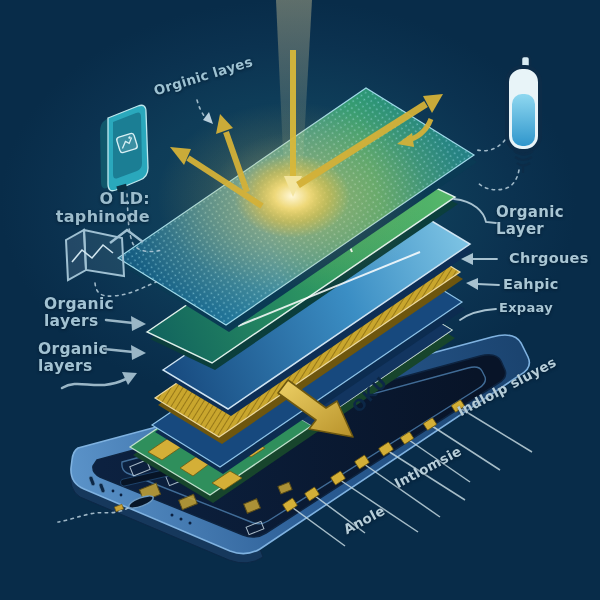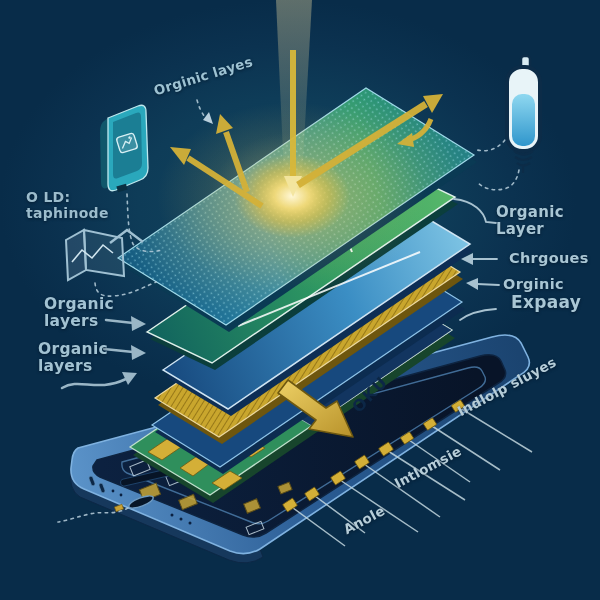--- a/index.html
+++ b/index.html
@@ -11,25 +11,25 @@
       radial-gradient(120px 90px at 295px 195px, rgba(255,226,140,.22), rgba(255,226,140,0) 70%),
       radial-gradient(closest-side at 48% 34%, #12465f 0%, #0e3c58 52%, #0b3250 78%, #082c49 100%);
   }
   svg{position:absolute;left:0;top:0;}
   .lbl{
     position:absolute;color:#a9c6d4;white-space:pre-line;line-height:1.12;
     font-weight:600;text-shadow:0 1px 3px rgba(2,18,36,.65);
     transform-origin:left top;letter-spacing:.3px;
   }
   .lbl-orginic{left:152px;top:84px;font-size:13.5px;transform:rotate(-17deg);color:#9dc2d2;}
-  .lbl-old{left:26px;top:190px;width:124px;text-align:left;font-size:14px;color:#9cbccc;}
+  .lbl-old{left:26px;top:190px;width:124px;text-align:right;font-size:16px;color:#9cbccc;}
   .lbl-organic-right{left:496px;top:204px;font-size:15px;}
   .lbl-chrgoues{left:499px;top:250px;font-size:14.5px;margin-left:10px;}
   .lbl-eahpic{left:503px;top:276px;font-size:14.5px;}
-  .lbl-expaay{left:499px;top:293px;font-size:17px;margin-left:12px;}
+  .lbl-expaay{left:499px;top:301px;font-size:13px;}
   .lbl-org1{left:44px;top:296px;font-size:15.5px;color:#a2c2d2;}
   .lbl-org2{left:38px;top:341px;font-size:15.5px;color:#a2c2d2;}
   .lbl-anole{left:341px;top:524px;font-size:13.5px;transform:rotate(-28deg);color:#b6cdd8;}
   .lbl-intlomsie{left:392px;top:478px;font-size:13.5px;transform:rotate(-28deg);color:#b6cdd8;}
   .lbl-indlolp{left:455px;top:406px;font-size:13.5px;transform:rotate(-28deg);color:#b6cdd8;width:130px;}
   .lbl-oku{left:349px;top:404px;font-size:16px;font-weight:700;transform:rotate(-46deg);
            color:#0c2746;text-shadow:none;letter-spacing:1.5px;}
 </style>
 </head>
 <body>
@@ -353,21 +353,21 @@
     <line x1="523" y1="167" x2="523" y2="173" stroke="#0c2c48" stroke-width="2.2"></line>
   </g>
 </svg>
 
 <div class="lbl lbl-orginic">Orginic layes</div>
 <div class="lbl lbl-old">O LD:
 taphinode</div>
 <div class="lbl lbl-organic-right">Organic
 Layer</div>
 <div class="lbl lbl-chrgoues">Chrgoues</div>
-<div class="lbl lbl-eahpic">Orginic</div>
+<div class="lbl lbl-eahpic">Eahpic</div>
 <div class="lbl lbl-expaay">Expaay</div>
 <div class="lbl lbl-org1">Organic
 layers</div>
 <div class="lbl lbl-org2">Organic
 layers</div>
 <div class="lbl lbl-oku">OKU</div>
 <div class="lbl lbl-anole">Anole</div>
 <div class="lbl lbl-intlomsie">Intlomsie</div>
 <div class="lbl lbl-indlolp">Indlolp sluyes</div>
 </div>

